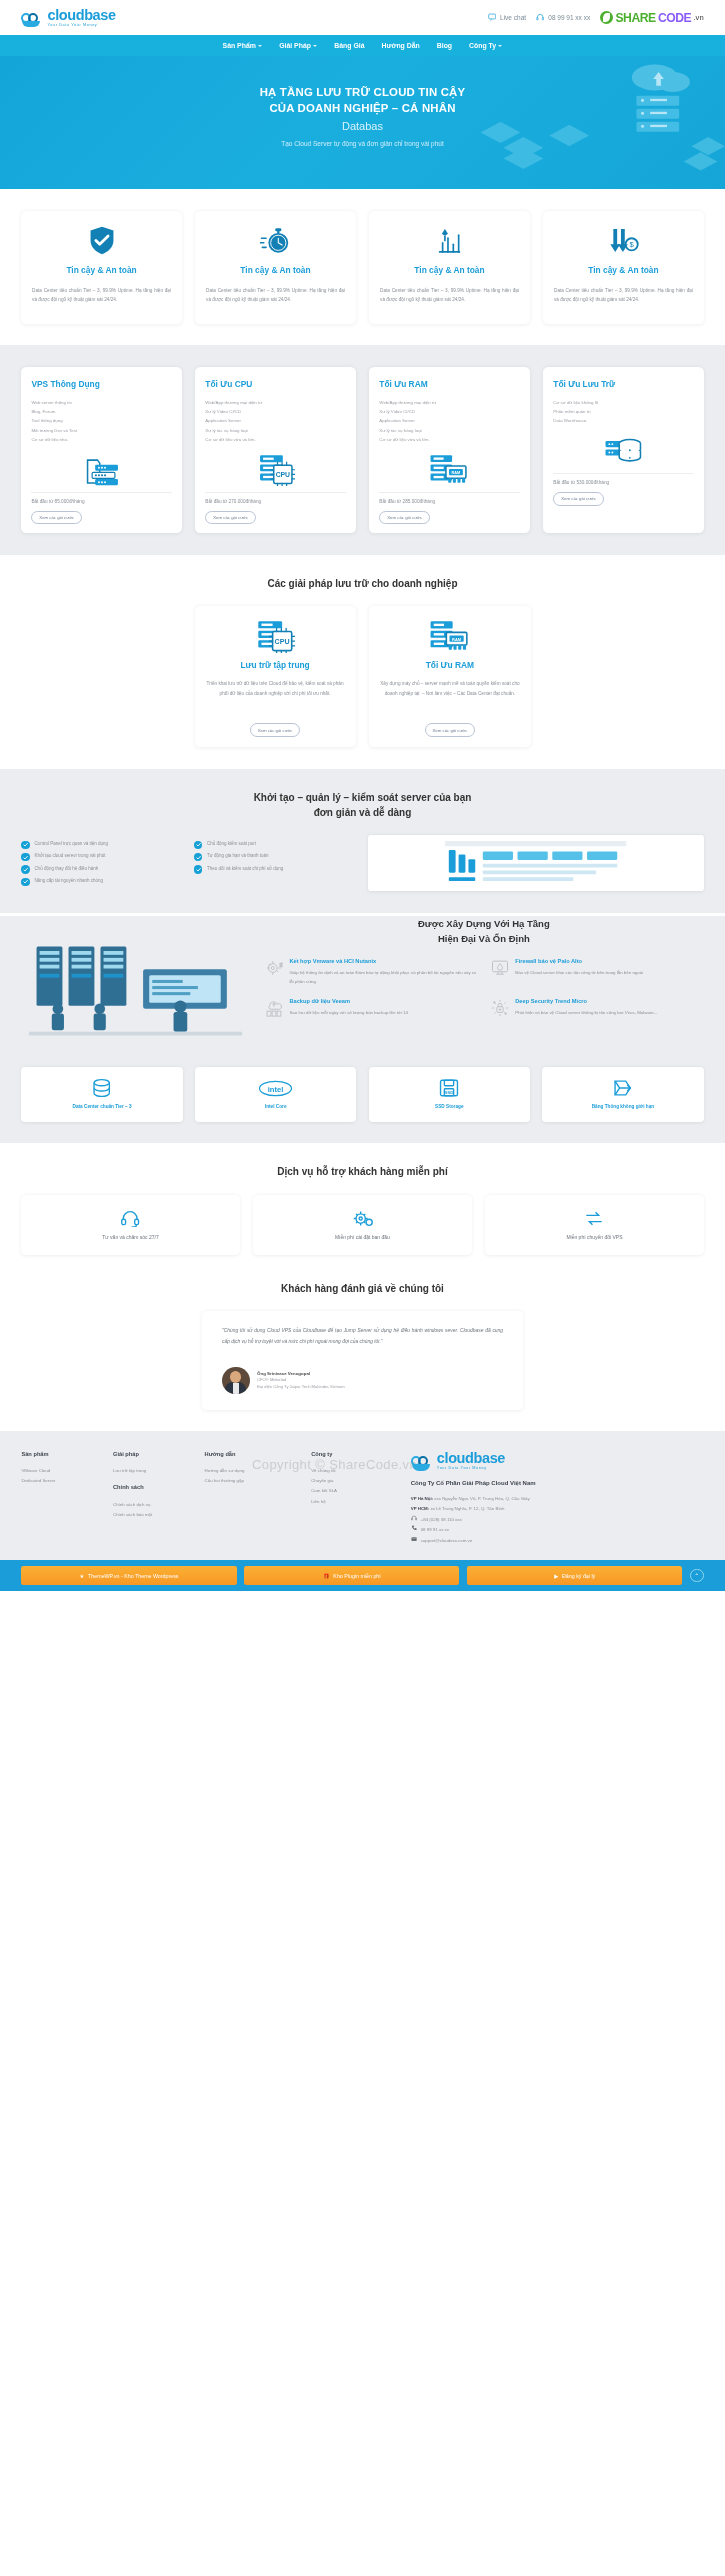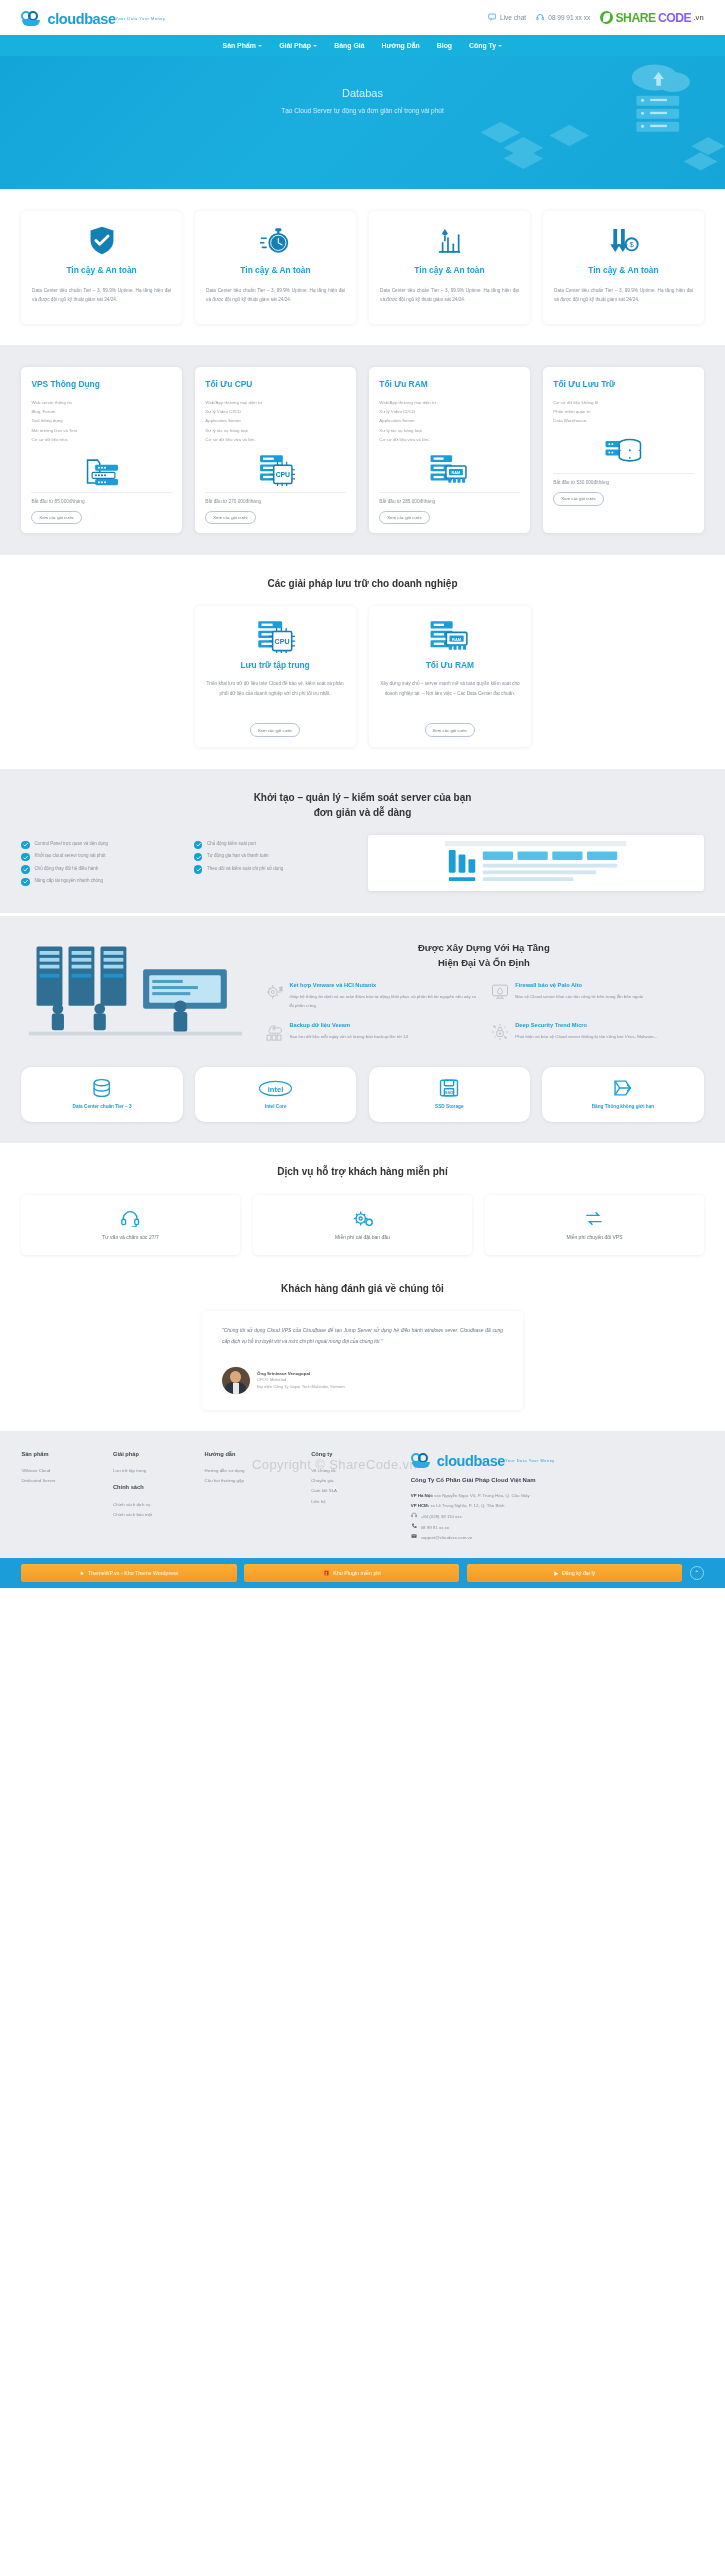--- a/index.html
+++ b/index.html
@@ -13,21 +13,21 @@
   .page { width:725px; position:relative; overflow:hidden; }
 
   
   .topbar { height:35px; background:#fff; display:flex; align-items:center; padding:0 21.4px; }
   .logo { display:flex; align-items:flex-end; gap:3.1px; }
   .logo-mark { width:23px; height:17px; position:relative; }
   .logo-mark .c1 { position:absolute; left:0; top:2.3px; width:10px; height:10px; border:2.3px solid #29ABE2; border-radius:50%; }
   .logo-mark .c2 { position:absolute; left:6.9px; top:2.3px; width:10px; height:10px; border:2.3px solid #0b6fa4; border-radius:50%; }
   .logo-mark .base { position:absolute; left:0.8px; top:10.7px; width:18.3px; height:6.1px; background:#29ABE2;
                      border-radius:0 0 9.2px 9.2px; }
-  .logo-text { display:flex; flex-direction:row; line-height:1;align-items:center; }
+  .logo-text { display:flex; flex-direction:column; line-height:1; }
   .logo-word { font-size:14.5px; font-weight:700; color:#1b9dd9; letter-spacing:-0.4px; }
   .logo-tag { font-size:3.8px; color:#1b9dd9; letter-spacing:0.6px; margin-top:1.5px; }
   .topbar-right { margin-left:auto; display:flex; align-items:center; gap:10px; }
   .tb-item { display:flex; align-items:center; gap:3.8px; font-size:6.5px; color:#7b8a95; }
   .tb-item svg { width:8.4px; height:8.4px; }
   .sharecode { display:flex; align-items:center; gap:2.3px; }
   .sc-leaf { width:13px; height:13px; border-radius:50%; background:#4caf2e; position:relative; }
   .sc-leaf::after { content:""; position:absolute; left:3.1px; top:2.3px; width:6.9px; height:8.4px;
     background:#fff; border-radius:60% 10% 60% 10%; }
   .sc-share { font-size:12.2px; font-weight:700; color:#4caf2e; letter-spacing:-0.5px; }
@@ -90,29 +90,29 @@
   .chk .dot { flex:0 0 8.4px; width:8.4px; height:8.4px; border-radius:50%; background:#15a0d6;
     display:flex; align-items:center; justify-content:center; margin-top:0.8px; }
   .chk .dot svg { width:5.3px; height:5.3px; }
   .chk span { font-size:4.5px; color:#8a8f97; line-height:1.65; }
   .cp-screen { flex:1; background:#fff; border-radius:3.1px; box-shadow:0 0.8px 3.8px rgba(0,0,0,.08); padding:6.1px; height:56px; }
 
   
   .infra-wrap { display:flex; gap:13.7px; margin-top:3.1px; align-items:flex-start; }
   .infra-art { flex:0 0 229px; height:137px; }
   .infra-right { flex:1; }
-  .infra-title { font-size:9.5px; font-weight:800; color:#333; text-align:center; line-height:1.6; margin-bottom:12.2px;margin-top:24px; }
+  .infra-title { font-size:9.5px; font-weight:800; color:#333; text-align:center; line-height:1.6; margin-bottom:12.2px; }
   .infra-grid { display:grid; grid-template-columns:1fr 1fr; gap:12.2px 12.2px; }
   .infra-item { display:flex; gap:5.3px; }
   .infra-item .ii { flex:0 0 20px; height:20px; opacity:.35; }
   .infra-item h4 { color:#1b9dd9; font-size:5.7px; font-weight:700; margin-bottom:4.6px; }
   .infra-item p { color:#8a8f97; font-size:4.4px; line-height:1.95; }
 
   .badges { display:grid; grid-template-columns:repeat(4,1fr); gap:12.2px; margin-top:13.7px; }
-  .badge { background:#fff; border-radius:10px; box-shadow:0 0.8px 3.8px rgba(0,0,0,.07);
+  .badge { background:#fff; border-radius:4px; box-shadow:0 0.8px 3.8px rgba(0,0,0,.07);
     height:55px; display:flex; flex-direction:column; align-items:center; justify-content:center; gap:4.6px; }
   .badge .bi { height:20px; display:flex; align-items:center; }
   .badge span { font-size:4.7px; color:#1b9dd9; font-weight:600; text-align:center; line-height:1.5; }
 
   
   .grid3 { display:grid; grid-template-columns:repeat(3,1fr); gap:13.7px; }
   .sup { background:#fff; border-radius:4.6px; box-shadow:0 0.8px 3.8px rgba(0,0,0,.07);
     height:60px; display:flex; flex-direction:column; align-items:center; justify-content:center; gap:6.1px; }
   .sup .si { height:18.3px; display:flex; align-items:center; }
   .sup span { font-size:5px; color:#6c737c; }
@@ -247,20 +247,24 @@
           <path d="M40 134 l26-14 26 14 -26 14z"></path>
         <path d="M100 104 l26-14 26 14 -26 14z"></path>
           <path d="M10 100 l26-14 26 14 -26 14z"></path>
       </g>
       <g fill="#6fcfec" opacity=".5">
           <path d="M286 118 l22-12 22 12 -22 12z"></path>
           <path d="M276 138 l22-12 22 12 -22 12z"></path>
         </g>
     </svg>
     <div class="hero-inner">
+      <h1>
+        <span>HẠ TẦNG LƯU TRỮ CLOUD TIN CẬY</span><br>
+        <span>CỦA DOANH NGHIỆP – CÁ NHÂN</span>
+      </h1>
       <div class="hero-input-wrap">
         <input class="hero-input" value="Databas" placeholder="Databas" style="">
       </div>
       <div class="hero-sub">Tạo Cloud Server tự động và đơn giản chỉ trong vài phút</div>
     </div>
   </div>
 
   <div class="sec white">
     <div class="grid4">
 

